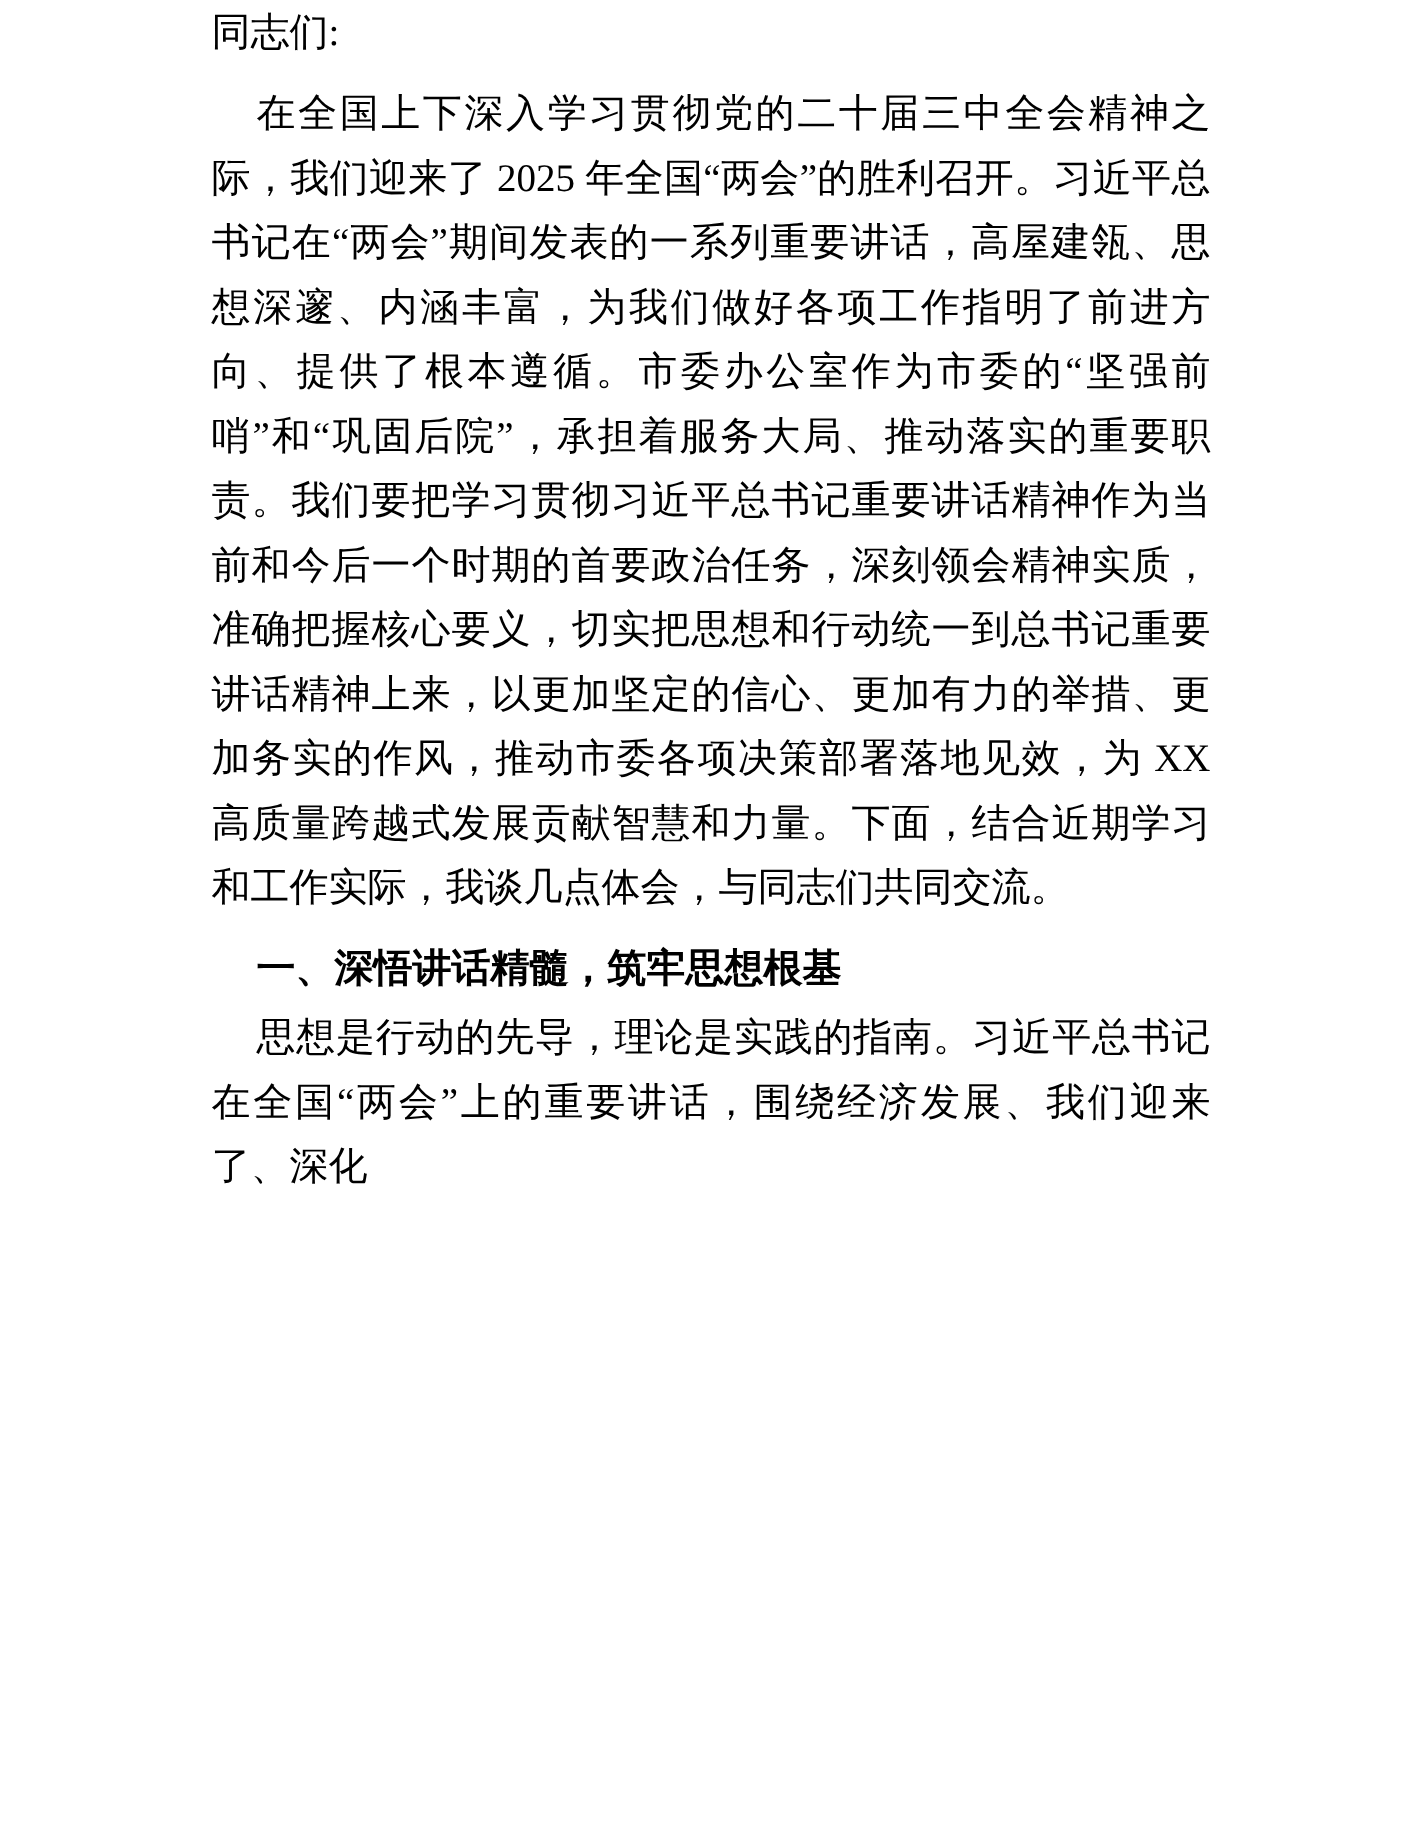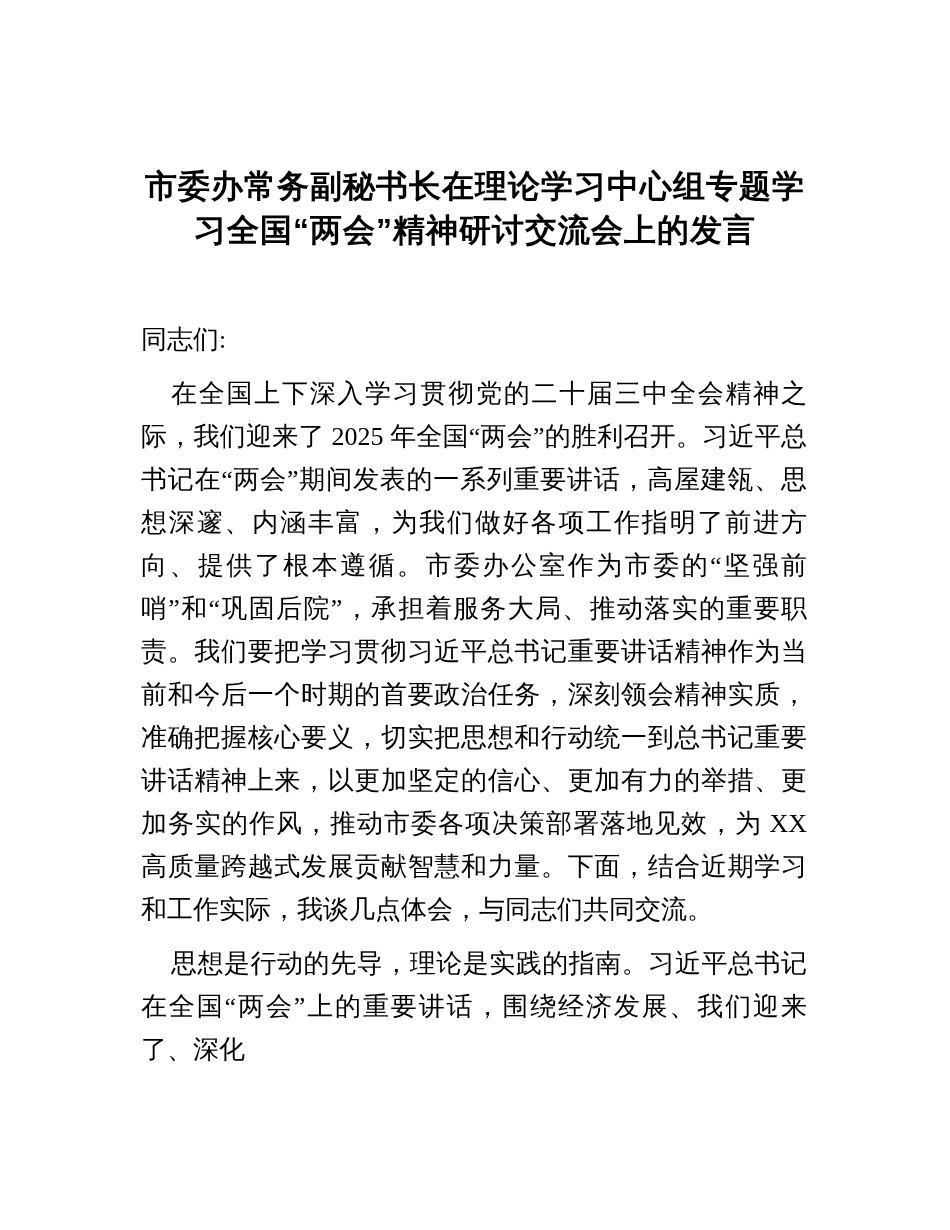--- a/index.html
+++ b/index.html
@@ -44,27 +44,24 @@
     font-weight: bold;
     margin-top: 2px;
     margin-bottom: 3px;
   }
 </style>
 </head>
 <body>
 
 <div class="page">
 
-  <div class="doc-title">
-    <div>市委办常务副秘书长在理论学习中心组专题学</div>
-    <div>习全国“两会”精神研讨交流会上的发言</div>
-  </div>
 
   <div class="content">
     <p class="salutation">同志们:</p>
 
     <p class="body-paragraph">在全国上下深入学习贯彻党的二十届三中全会精神之际，我们迎来了 2025 年全国“两会”的胜利召开。习近平总书记在“两会”期间发表的一系列重要讲话，高屋建瓴、思想深邃、内涵丰富，为我们做好各项工作指明了前进方向、提供了根本遵循。市委办公室作为市委的“坚强前哨”和“巩固后院”，承担着服务大局、推动落实的重要职责。我们要把学习贯彻习近平总书记重要讲话精神作为当前和今后一个时期的首要政治任务，深刻领会精神实质，准确把握核心要义，切实把思想和行动统一到总书记重要讲话精神上来，以更加坚定的信心、更加有力的举措、更加务实的作风，推动市委各项决策部署落地见效，为 XX 高质量跨越式发展贡献智慧和力量。下面，结合近期学习和工作实际，我谈几点体会，与同志们共同交流。</p>
 
+    <p class="heading">一、深悟讲话精髓，筑牢思想根基</p>
 
     <p class="body-paragraph">思想是行动的先导，理论是实践的指南。习近平总书记在全国“两会”上的重要讲话，围绕经济发展、我们迎来了、深化</p>
   </div>
 
 </div>
 
 </body></html>

